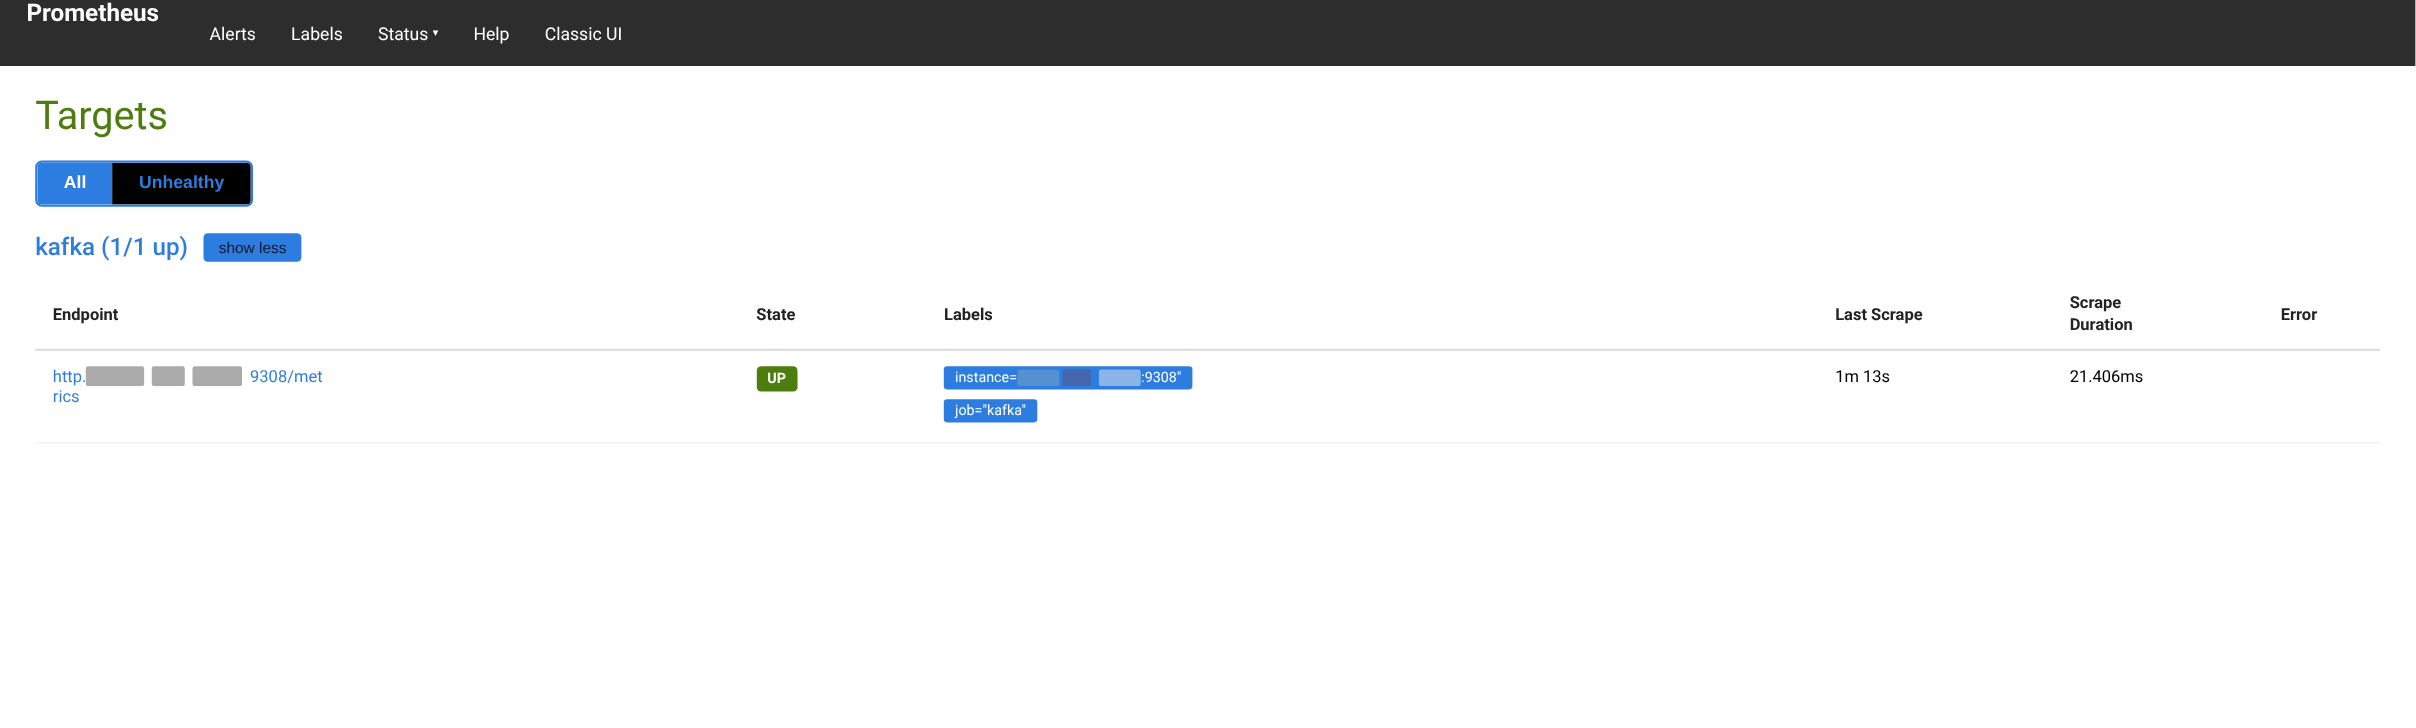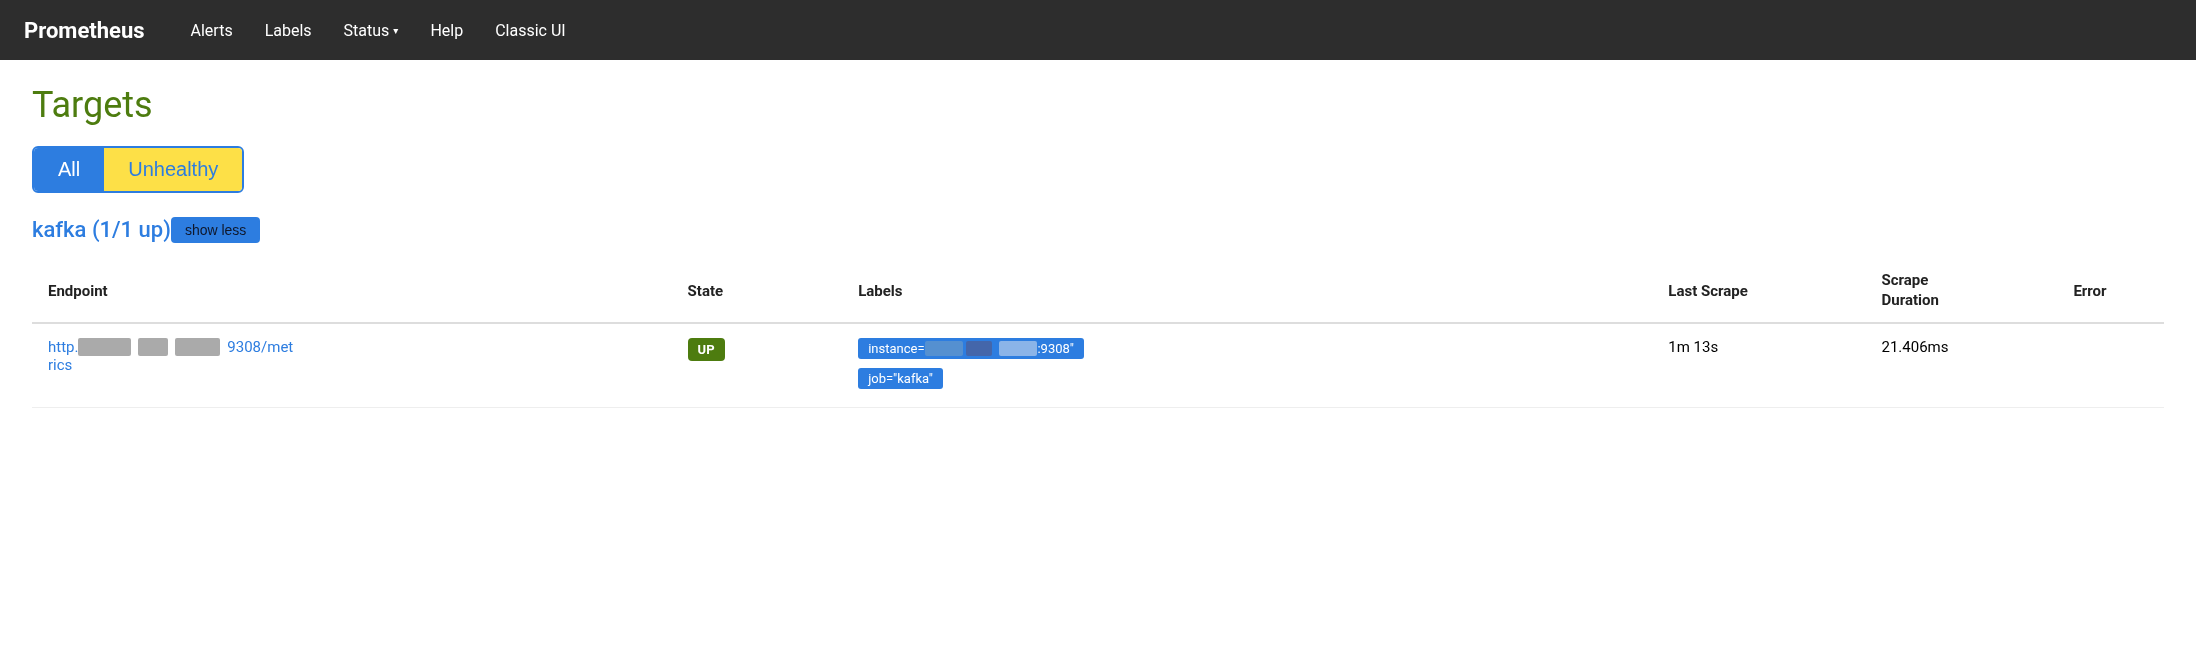--- a/index.html
+++ b/index.html
@@ -1,23 +1,22 @@
 <!DOCTYPE html>
 <html><head>
   <meta charset="utf-8">
   <style>
     * { box-sizing: border-box; margin: 0; padding: 0; }
     body { font-family: -apple-system, BlinkMacSystemFont, "Segoe UI", Roboto, sans-serif; background: #fff; }
 
     
     .navbar {
       background: #2d2d2d;
-      padding: 10px 24px;
-      display: flex;
-      align-items: center;
+      padding: 0 24px;
+      display: flex;
       height: 60px;
     }
     .navbar-brand {
       color: #fff;
       font-weight: 700;
       font-size: 22px;
       margin-right: 32px;
     }
     .navbar-nav {
       display: flex;
@@ -53,39 +52,40 @@
     .filter-group {
       display: flex;
       margin-bottom: 24px;
       border-radius: 6px;
       overflow: hidden;
       width: fit-content;
       border: 2px solid #2d7de0;
     }
     .filter-btn {
       padding: 10px 24px;
-      font-size: 20px;
+      font-size: 16px;
       cursor: pointer;
       border: none;
       outline: none;
-      font-weight: 400;
+      font-weight: 700;
     }
     .filter-btn.active {
       background: #2d7de0;
       color: #fff;
     }
     .filter-btn.inactive {
-      background: #fde047;
+      background: #000000;
       color: #2d7de0;
     }
 
     
     .section-header {
       display: flex;
-      gap: 0;
+      align-items: center;
+      gap: 14px;
       margin-bottom: 16px;
     }
     .section-title {
       color: #2d7de0;
       font-size: 22px;
       font-weight: 500;
       cursor: pointer;
     }
     .show-less-btn {
       background: #2d7de0;

